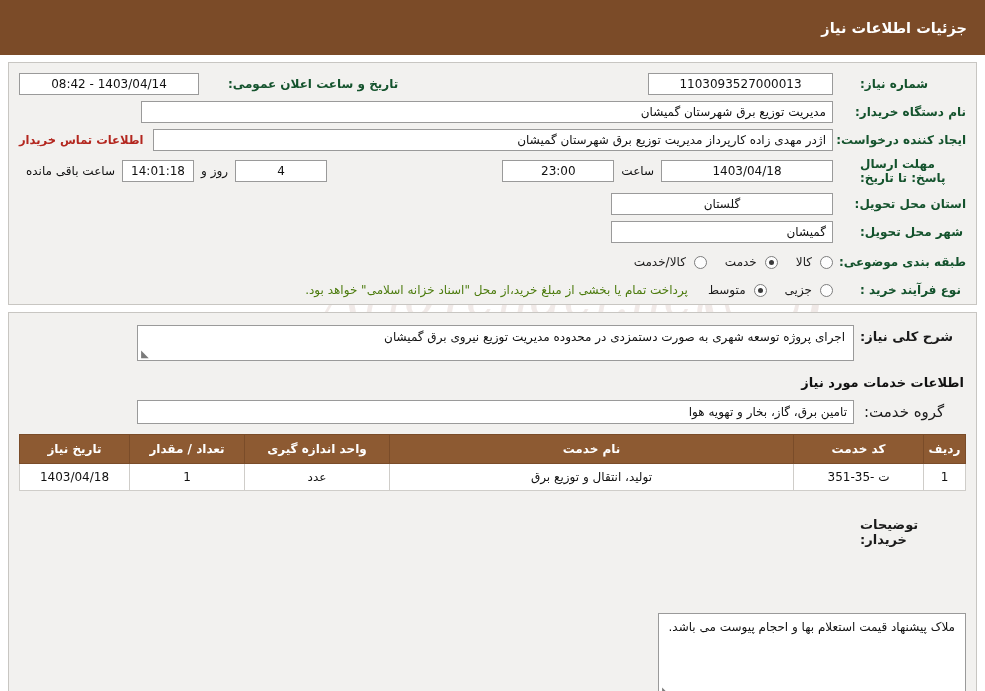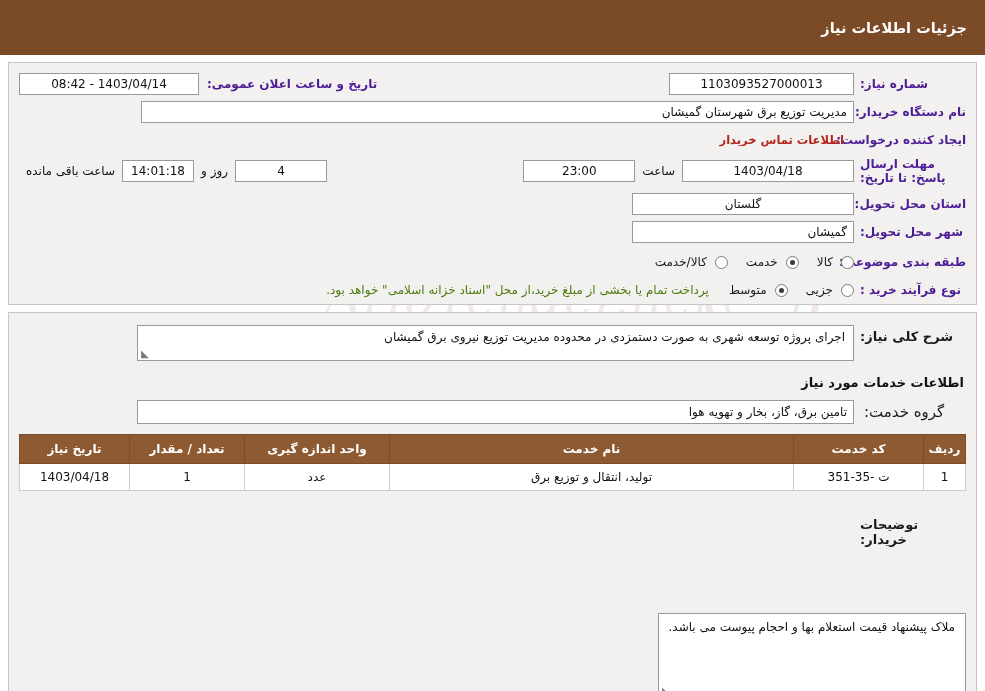--- a/index.html
+++ b/index.html
@@ -79,23 +79,24 @@
   .row {
     display: flex;
     align-items: center;
     margin-bottom: 6px;
     min-height: 22px;
   }
   .lbl {
     text-align: left;
     font-weight: bold;
     font-size: 12px;
-    color: #4c1d95;
+    color: #14532d;
     padding-left: 6px;
     white-space: nowrap;
+    margin-left: 21px;
   }
   .lbl-w {
     width: 112px;
     flex: 0 0 112px;
   }
   .fieldbox {
     background: #ffffff;
     border: 1px solid #9a9a9a;
     height: 22px;
     line-height: 20px;
@@ -320,20 +321,21 @@
     <div class="fieldbox center" style="width:180px;">1403/04/14 - 08:42</div>
   </div>
 
   <div class="row">
     <div class="lbl lbl-w">نام دستگاه خریدار:</div>
     <div class="fieldbox right" style="flex:1 1 auto; margin-left:122px;">مدیریت توزیع برق شهرستان گمیشان</div>
   </div>
 
   <div class="row">
     <div class="lbl lbl-w">ایجاد کننده درخواست:</div>
+    <div class="fieldbox right" style="flex:1 1 auto;">اژدر مهدی زاده کارپرداز مدیریت توزیع برق شهرستان گمیشان</div>
     <div class="link">اطلاعات تماس خریدار</div>
   </div>
 
   <div class="row" style="margin-bottom:8px;">
     <div class="lbl lbl-w" style="white-space:normal; line-height:14px;">مهلت ارسال پاسخ: تا تاریخ:</div>
     <div class="fieldbox center" style="width:172px;">1403/04/18</div>
     <div class="inline-lbl-n">ساعت</div>
     <div class="fieldbox center" style="width:112px;">23:00</div>
     <div class="spacer"></div>
     <div class="fieldbox center" style="width:92px;">4</div>

